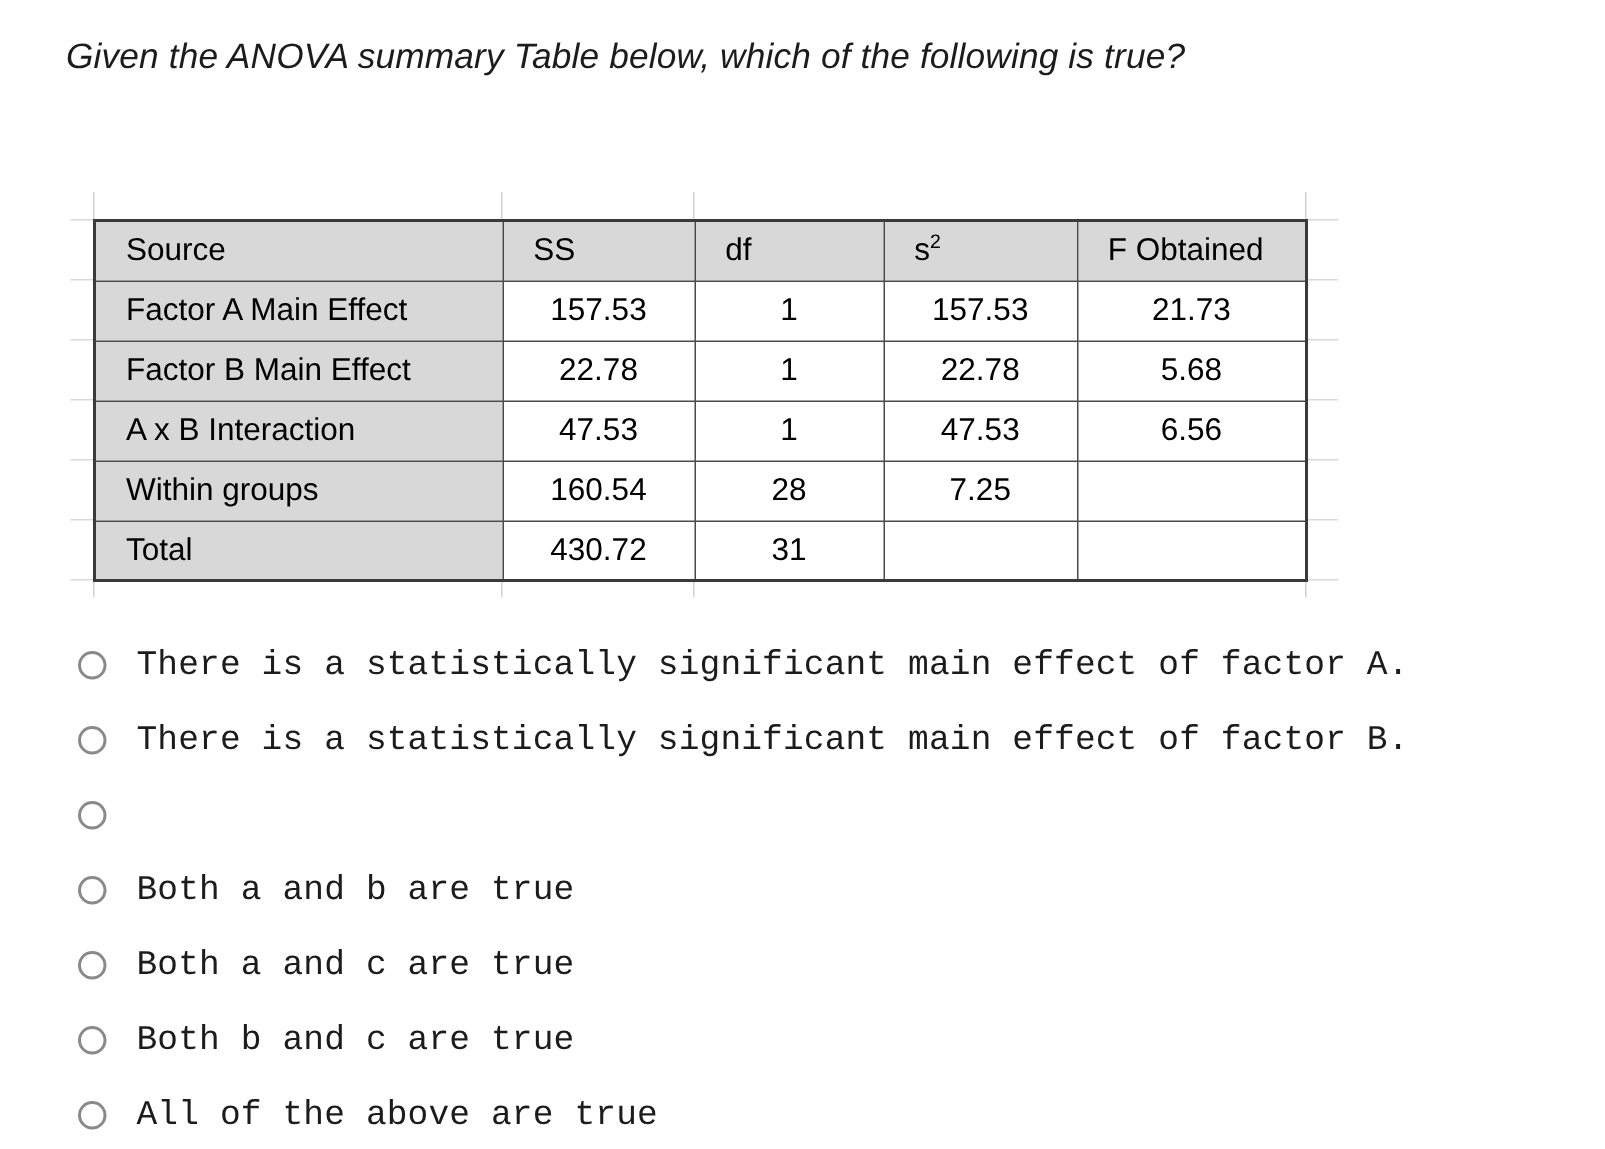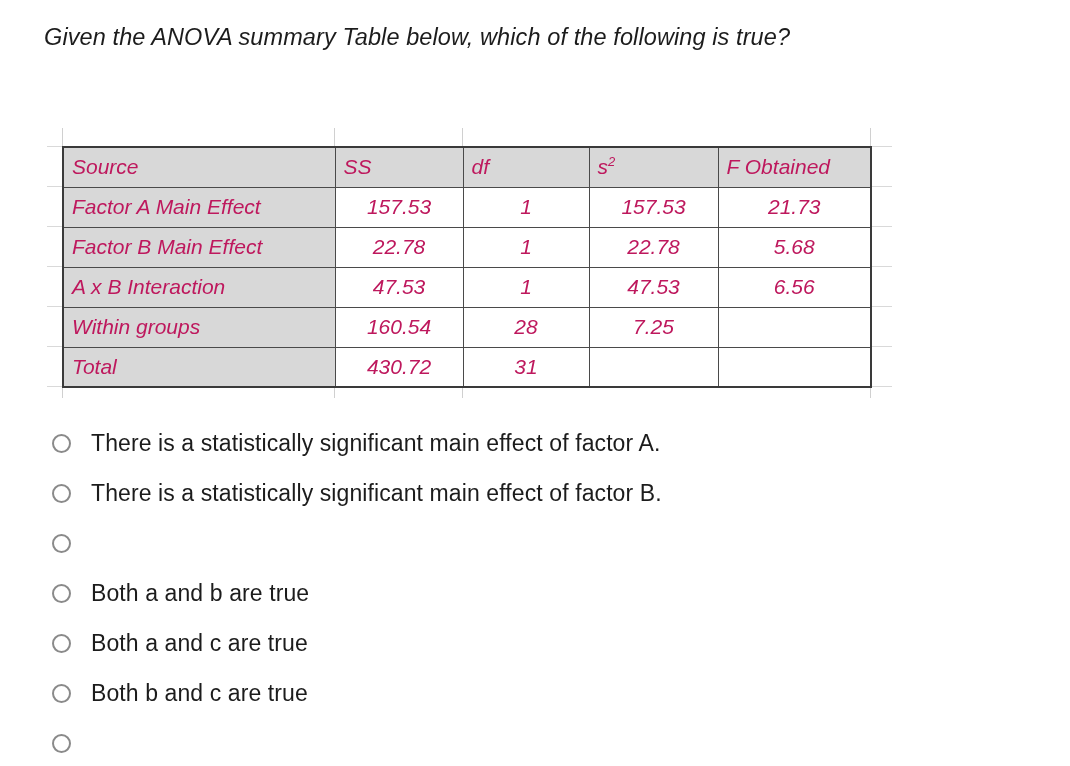--- a/index.html
+++ b/index.html
@@ -60,27 +60,26 @@
     table-layout: fixed;
     border: 2px solid #3a3a3a;
     background: #ffffff;
   }
   table.anova td, table.anova th {
     border: 1px solid #4a4a4a;
     height: 40px;
     box-sizing: border-box;
     font-size: 21px;
     font-weight: normal;
-    color: #be185d;
-    padding: 0 8px;
+    color: #000000;
+    padding: 0 20px;
     vertical-align: middle;
     background: #ffffff;
     overflow: hidden;
     white-space: nowrap;
-    font-style: italic;
   }
   table.anova thead th {
     background: #d8d8d8;
     text-align: left;
   }
   table.anova tbody td.label-cell {
     background: #d8d8d8;
     text-align: left;
     margin-top: 32px;
   }
@@ -119,20 +118,21 @@
     background: #ffffff;
     box-sizing: border-box;
     flex: 0 0 auto;
   }
   .option-label {
     margin-left: 20px;
     font-size: 23px;
     color: #1c1c1c;
     white-space: nowrap;
     letter-spacing: 0.1px;
+    font-family: Liberation Mono, monospace;
   }
 </style>
 </head>
 <body>
 
 <div id="question-prompt">Given the ANOVA summary Table below, which of the following is true?</div>
 
 <div id="table-block">
 
   <div class="grid-stub left" style="top:18px;"></div>
@@ -243,15 +243,16 @@
     <span class="option-label">Both a and c are true</span>
   </div>
 
   <div class="option-row">
     <span class="radio-circle"></span>
     <span class="option-label">Both b and c are true</span>
   </div>
 
   <div class="option-row">
     <span class="radio-circle"></span>
+    <span class="option-label">All of the above are true</span>
   </div>
 
 </div>
 
 </body></html>

